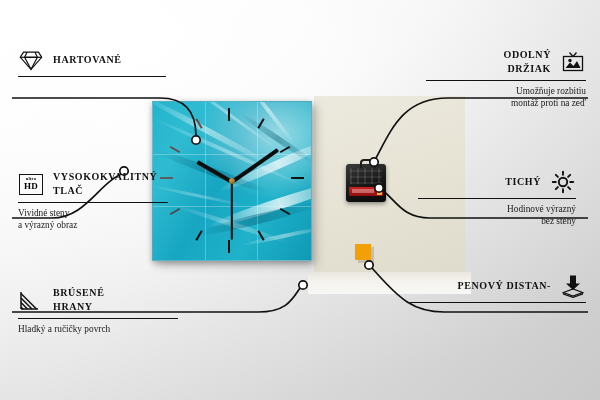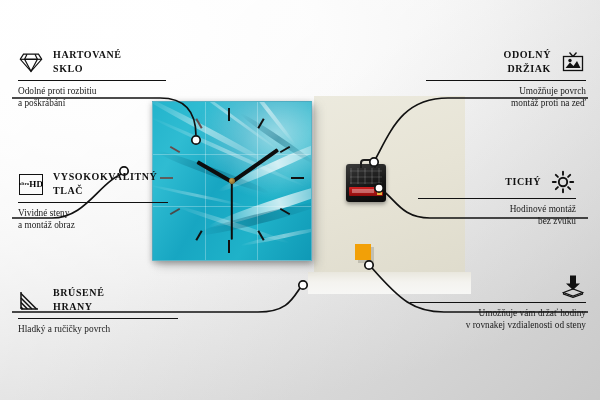--- a/index.html
+++ b/index.html
@@ -87,21 +87,21 @@
   
   .feat{position:absolute;}
   .feat .head{display:flex;align-items:center;gap:9px;}
   .feat.right .head{justify-content:flex-end;}
   .titles{letter-spacing:.6px;color:#111;font-weight:700;font-size:10px;line-height:14px;text-transform:uppercase;}
   .feat.right .titles{text-align:right;}
   .rule{height:1px;background:#111;margin:4px 0 4px;}
   .desc{font-size:9.3px;line-height:12px;color:#1a1a1a;}
   .feat.right .desc{text-align:right;}
   .ico{width:26px;height:24px;flex:0 0 26px;display:flex;align-items:center;justify-content:center;}
-  .hdbox{width:22px;height:19px;border:1.4px solid #111;display:flex;flex-direction:row;
+  .hdbox{width:22px;height:19px;border:1.4px solid #111;display:flex;flex-direction:column;
     align-items:center;justify-content:center;line-height:1;}
   .hdbox .u{font-size:4.4px;font-weight:700;letter-spacing:.2px;}
   .hdbox .h{font-size:9px;font-weight:700;letter-spacing:.2px;}
 
   .L1{left:18px;top:48px;width:148px;}
   .L2{left:18px;top:170px;width:150px;}
   .L3{left:18px;top:286px;width:160px;}
   .R1{right:14px;top:48px;width:160px;}
   .R2{right:24px;top:170px;width:158px;}
   .R3{right:14px;top:274px;width:176px;}
@@ -194,47 +194,42 @@
             <g fill="none" stroke="#111" stroke-width="1.2">
           <path d="M4.5,2.2h15l3.2,5.1L12,19.3L1.3,7.3z"></path>
               <path d="M1.3,7.3h21.4"></path>
           <path d="M8,2.2 5.6,7.3 12,19.3 18.4,7.3 16,2.2"></path>
               <path d="M5.6,7.3h12.8"></path>
         </g>
           </svg>
       </span>
       <div class="titles">
         <div>HARTOVANÉ</div>
-        <div>SKLO</div>
-      </div>
-    </div>
-    <div class="rule"></div>
-    <div class="desc">
-      <div>Odolné proti rozbitiu</div>
-      <div>a poškrábání</div>
-    </div>
+      </div>
+    </div>
+    <div class="rule"></div>
   </div>
 
   <div class="feat left L2">
     <div class="head">
       <span class="ico">
         <span class="hdbox">
           <span class="u">ultra</span>
           <span class="h">HD</span>
         </span>
       </span>
       <div class="titles">
         <div>VYSOKOKVALITNÝ</div>
         <div>TLAČ</div>
       </div>
     </div>
     <div class="rule"></div>
     <div class="desc">
       <div>Vividné steny</div>
-      <div>a montáž obraz</div>
+      <div>a výrazný obraz</div>
     </div>
   </div>
 
   <div class="feat left L3">
     <div class="head">
       <span class="ico">
         <svg width="24" height="21" viewBox="0 0 24 21">
             <g stroke="#111" stroke-width="1.5" fill="none">
           <path d="M2,2 L2,19"></path>
               <path d="M2,3.5 L17.5,19"></path>
@@ -268,21 +263,21 @@
           <rect x="3.5" y="5.5" width="19" height="14"></rect>
           <path d="M13,5.5 L9.5,1.5 M13,5.5 L16.5,1.5"></path>
           <path d="M5.5,17 L10,11.5 L13.5,15 L17,10 L20.5,17z" fill="#111" stroke="none"></path>
           <circle cx="10" cy="9.5" r="1.7" fill="#111" stroke="none"></circle>
         </g>
           </svg>
       </span>
     </div>
     <div class="rule"></div>
     <div class="desc">
-      <div>Umožňuje povrch</div>
+      <div>Umožňuje rozbitiu</div>
       <div>montáž proti na zeď</div>
     </div>
   </div>
 
   <div class="feat right R2">
     <div class="head">
       <div class="titles">
         <div>TICHÝ</div>
       </div>
       <span class="ico">
@@ -291,39 +286,36 @@
           <circle cx="12" cy="12" r="4.2"></circle>
           <path d="M12,1.8v3 M12,19.2v3 M1.8,12h3 M19.2,12h3
                    M4.8,4.8l2.1,2.1 M17.1,17.1l2.1,2.1
                    M19.2,4.8l-2.1,2.1 M6.9,17.1l-2.1,2.1" stroke-linecap="round"></path>
         </g>
           </svg>
       </span>
     </div>
     <div class="rule"></div>
     <div class="desc">
-      <div>Hodinové montáž</div>
-      <div>bez zvuku</div>
+      <div>Hodinové výrazný</div>
+      <div>bez steny</div>
     </div>
   </div>
 
   <div class="feat right R3">
     <div class="head">
       <div class="titles">
+        <div>PENOVÝ DISTAN-</div>
       </div>
       <span class="ico">
         <svg width="26" height="24" viewBox="0 0 26 24">
           <path d="M10,1.5 h6 v8 h4 L13,16 L6,9.5 h4 z" fill="#111"></path>
           <g fill="none" stroke="#111" stroke-width="1.2">
             <path d="M3.5,18.5 L13,15 L22.5,18.5 L13,22 z"></path>
             <path d="M3.5,18.5 L3.5,20 L13,23.4 L22.5,20 L22.5,18.5"></path>
           </g>
         </svg>
       </span>
     </div>
     <div class="rule"></div>
-    <div class="desc">
-      <div>Umožňuje vám držať hodiny</div>
-      <div>v rovnakej vzdialenosti od steny</div>
-    </div>
   </div>
 
 </div>
 
 </body></html>

